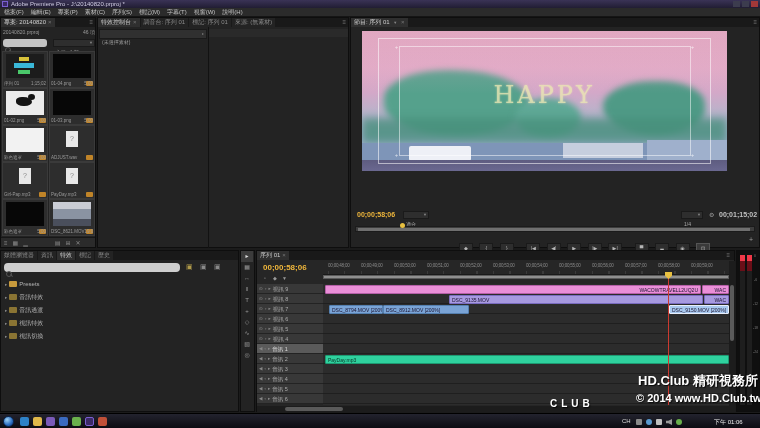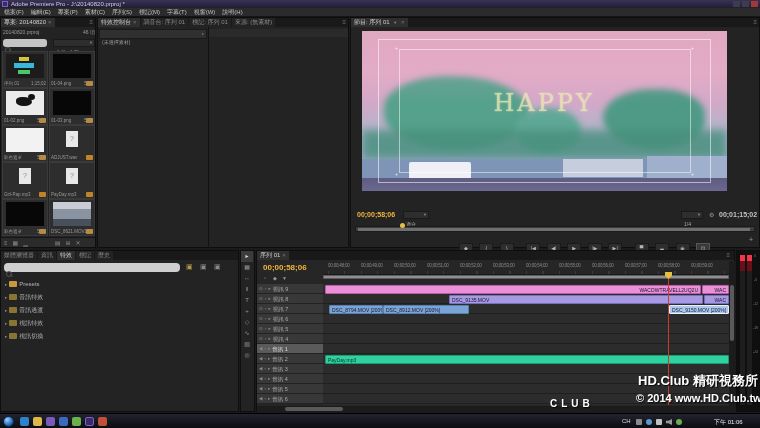--- a/index.html
+++ b/index.html
@@ -200,21 +200,21 @@
   <div class="panel" style="left:350px;top:17px;width:410px;height:231px;">
     <div class="tabbar">
       <span class="tab on">
         <span>節目: 序列 01</span>
         <span style="font-size:4px;color:#888;margin-left:2px;">▼</span>
         <span class="close">×</span>
       </span>
       <span class="menuicon" style="margin-left:auto;margin-right:2px;">≡</span>
     </div>
 
-    <div class="abs" style="left:11px;top:13px;width:365px;height:160px;overflow:hidden;
+    <div class="abs" style="left:11px;top:13px;width:365px;height:140px;overflow:hidden;
                 background:linear-gradient(180deg,#dba6bd 0%,#e0abc6 26%,#d3a8c8 44%,#bab2ca 58%,#a3aecd 74%,#94a7c8 100%);">
       <div class="abs" style="left:6%;top:28%;width:40%;height:46%;background:#55a18c;border-radius:45% 55% 50% 50%;filter:blur(3px);"></div>
       <div class="abs" style="left:42%;top:48%;width:18%;height:28%;background:#5fa896;border-radius:50%;filter:blur(3px);"></div>
       <div class="abs" style="left:66%;top:36%;width:28%;height:38%;background:#4f9a86;border-radius:50% 45% 50% 55%;filter:blur(3px);"></div>
       <div class="abs" style="left:0;top:62%;width:100%;height:18%;background:#478f7b;filter:blur(4px);opacity:.8;"></div>
       <div class="abs" style="left:0;top:0;width:100%;height:100%;background:linear-gradient(180deg,rgba(238,172,202,.35),rgba(238,172,202,0) 45%);"></div>
       <div class="abs" style="left:0;top:80%;width:100%;height:12%;background:#7e95b8;"></div>
       <div class="abs" style="left:13%;top:82%;width:17%;height:11%;background:#eef0f6;border-radius:2px;"></div>
       <div class="abs" style="left:55%;top:80%;width:22%;height:11%;background:#c6cede;"></div>
       <div class="abs" style="left:78%;top:78%;width:22%;height:14%;background:#9fb0cc;"></div>

